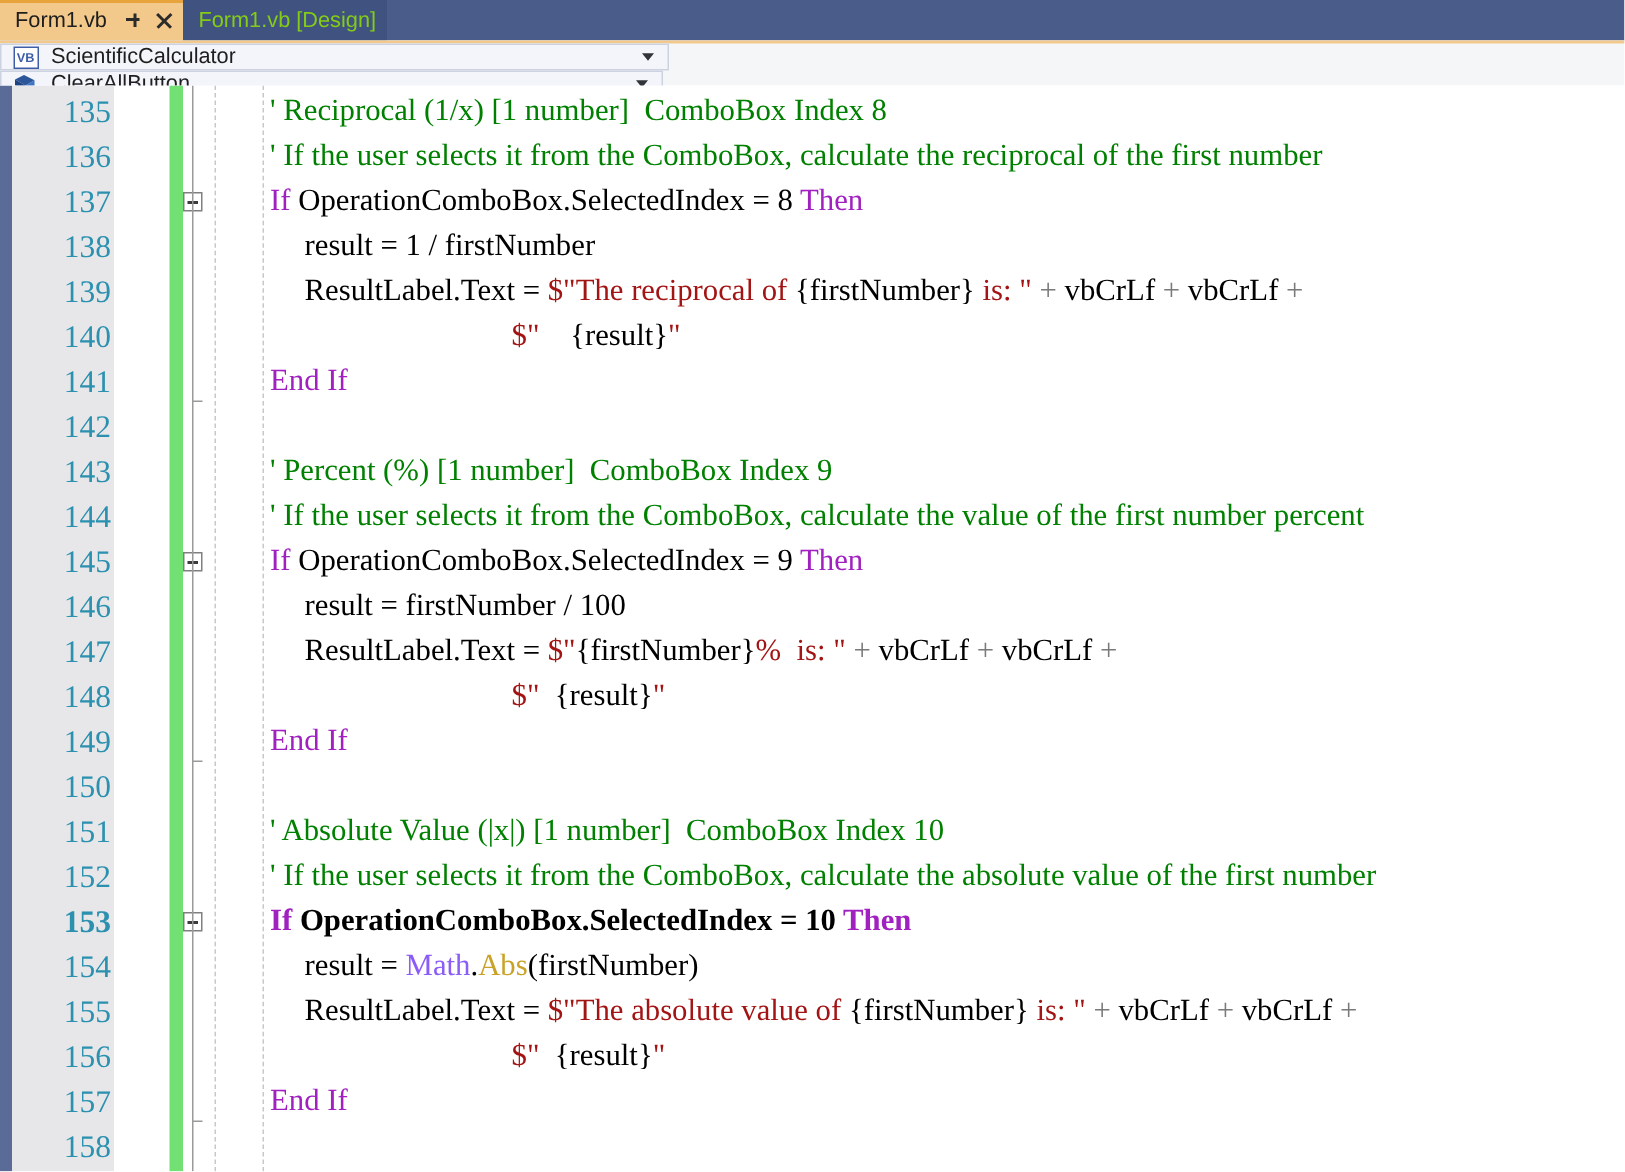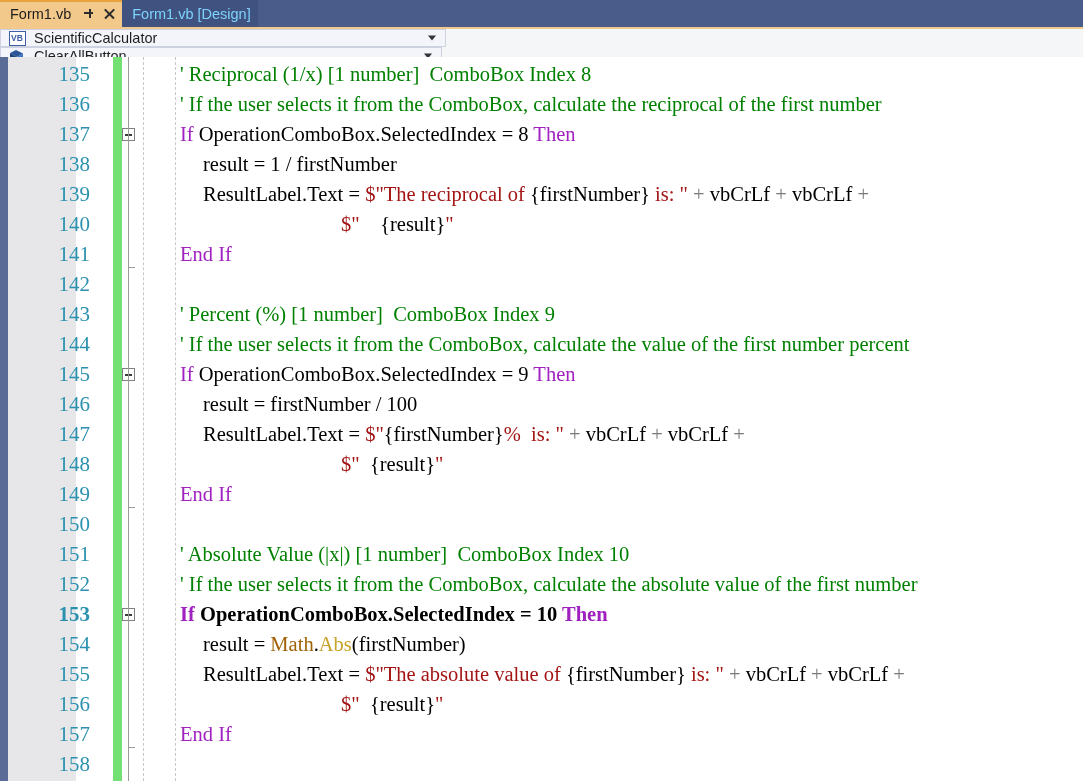--- a/index.html
+++ b/index.html
@@ -36,21 +36,21 @@
     white-space: nowrap;
   }
   .tab.active {
     background: #f3c98b;
     color: #1e1e1e;
     border-top: 2px solid #e8a33d;
     padding-top: 0;
   }
   .tab.inactive {
     background: #3f5280;
-    color: #7dd3fc;
+    color: #84cc16;
     border-top: 2px solid #3f5280;
   }
   .tab-label { line-height: 1; }
   .tab-icons {
     display: flex;
     align-items: center;
     gap: 8px;
     margin-left: 12px;
   }
   .pin-icon, .close-icon {
@@ -235,37 +235,36 @@
   }
   .lineno {
     position: absolute;
     left: 8px;
     width: 66px;
     text-align: right;
     color: #2b91af;
     font-family: "Liberation Serif", serif;
     font-size: 21px;
     line-height: 30px;
-    padding-left: 16px;
   }
   .codetext {
     position: absolute;
     left: 180px;
     font-family: "Liberation Serif", serif;
     font-size: 20.5px;
     line-height: 30px;
     color: #000000;
     white-space: pre;
   }
   .tok-comment  { color: #008000; }
   .tok-keyword  { color: #a020c0; }
   .tok-string   { color: #a31515; }
   .tok-plain    { color: #000000; }
   .tok-op       { color: #7a7a7a; }
-  .tok-type2    { color: #a16207; }
+  .tok-type2    { color: #8b5cf6; }
   .tok-method   { color: #c9a227; }
 </style>
 </head>
 <body>
 
 <div id="app">
 
   <div class="tabstrip">
     <div class="tab active">
       <span class="tab-label">Form1.vb</span>

